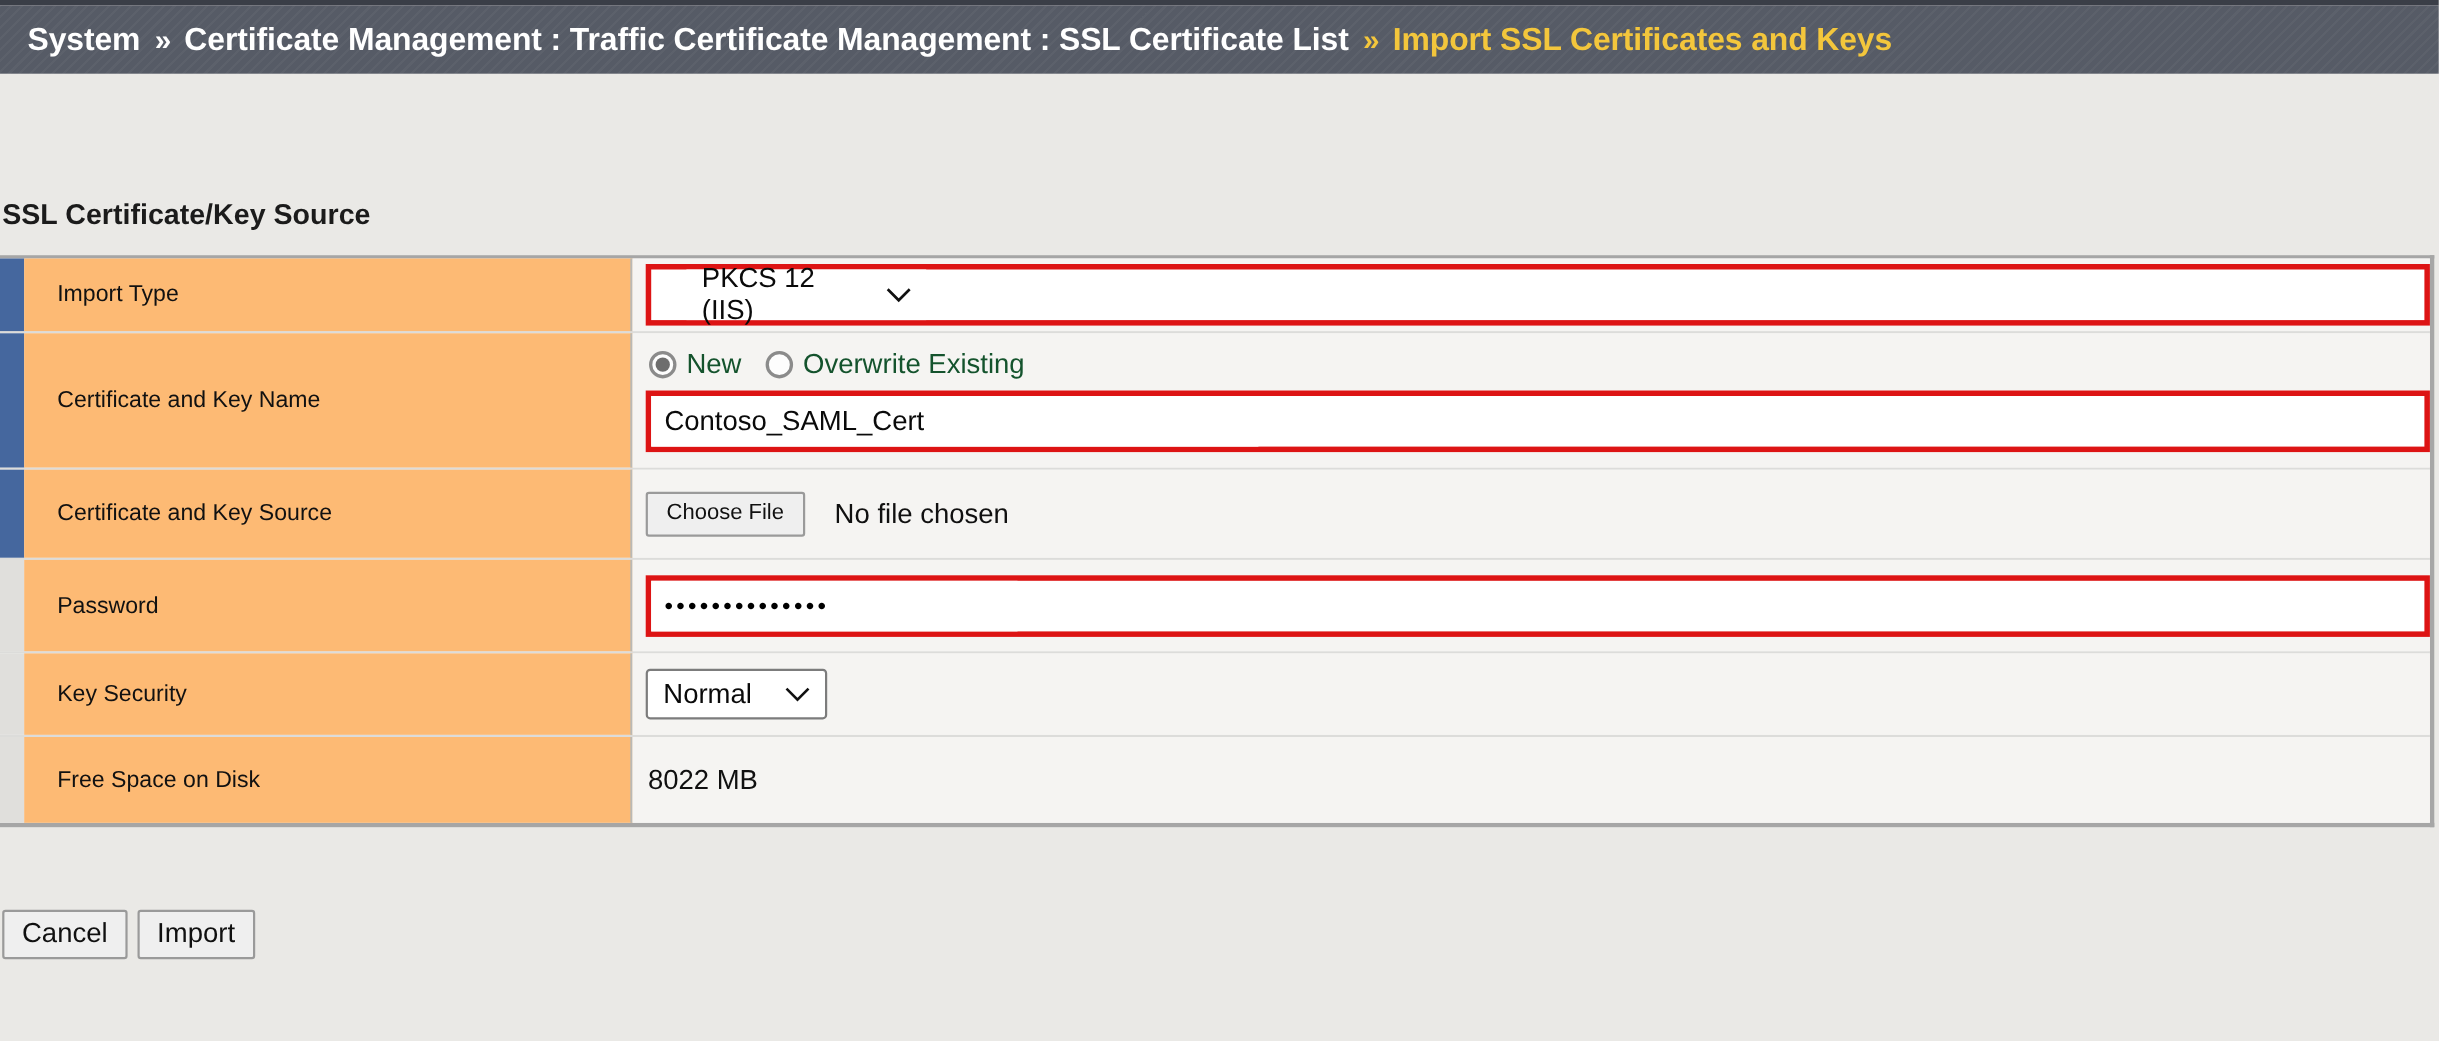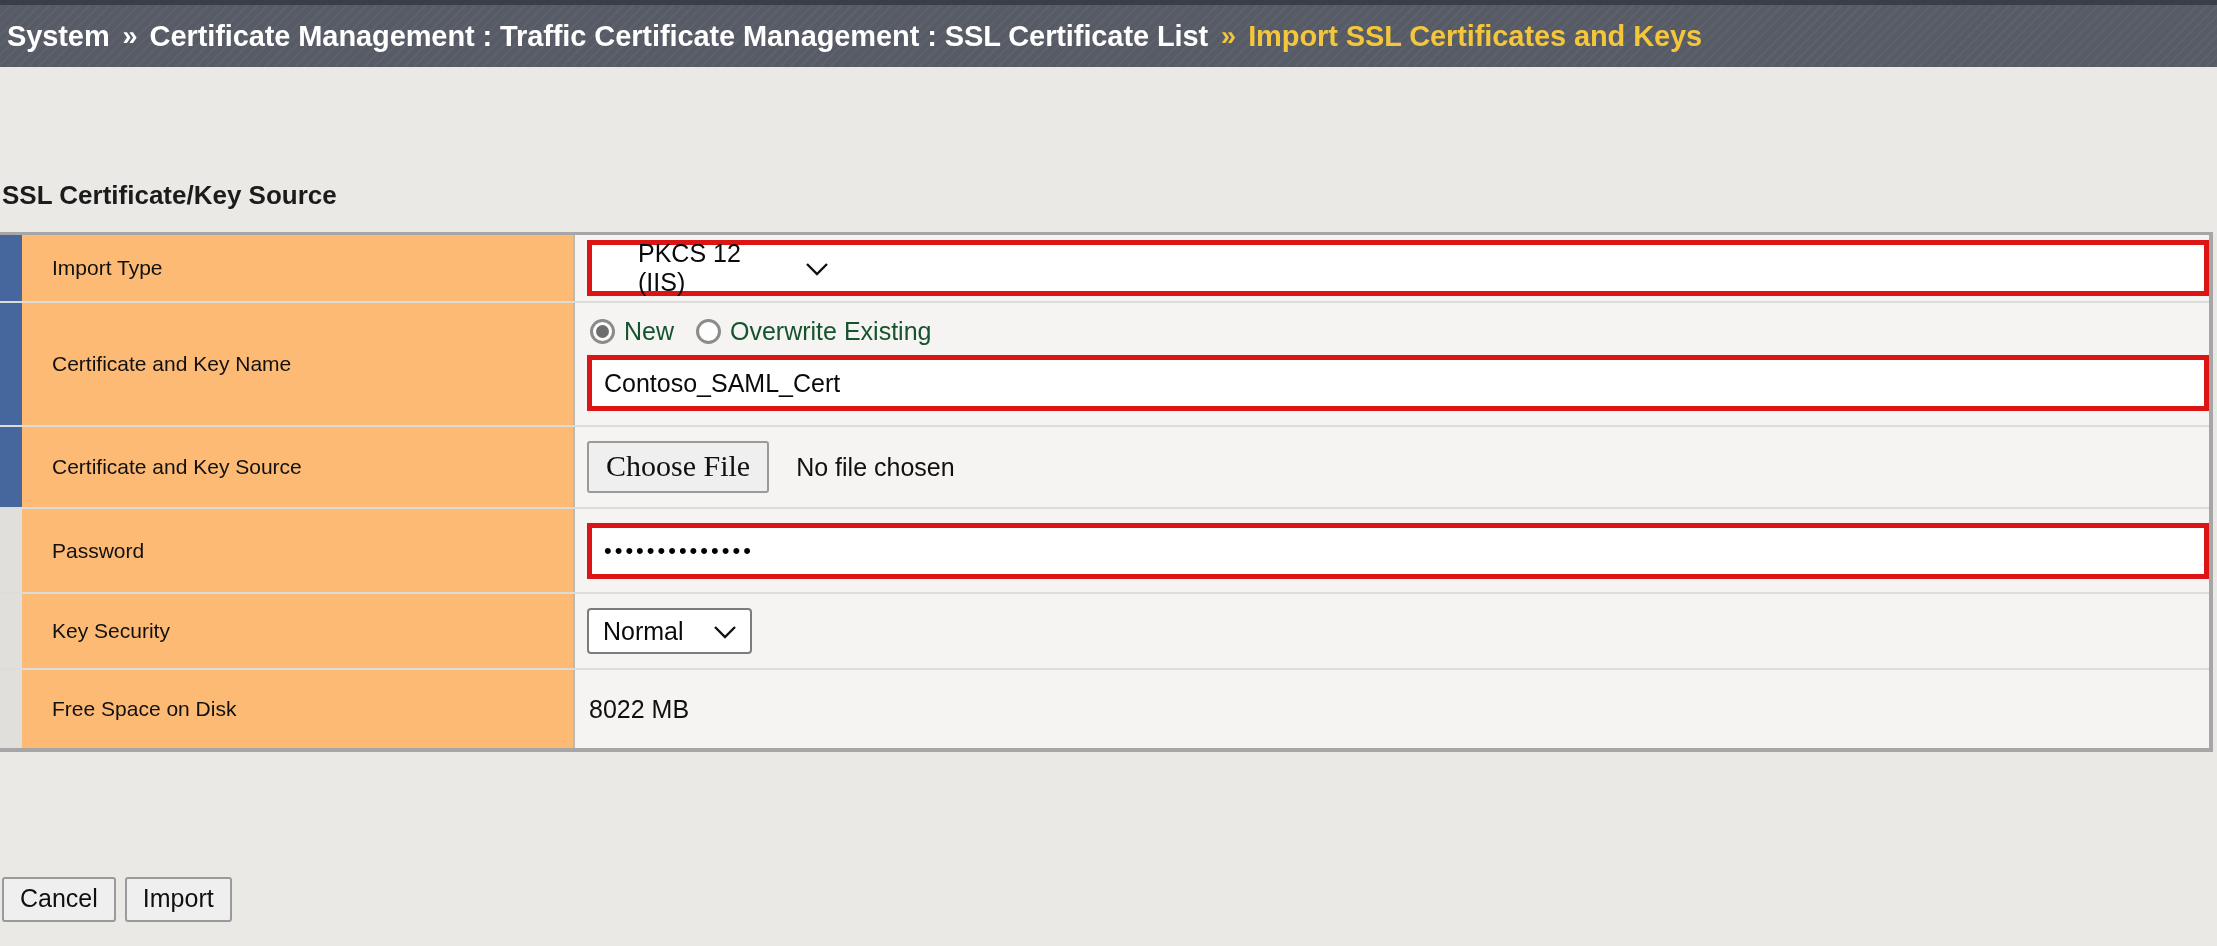--- a/index.html
+++ b/index.html
@@ -27,21 +27,21 @@
     height: 62px;
     background-color: #565b66;
     background-image: repeating-linear-gradient(
         -45deg,
         rgba(255,255,255,0.035) 0px,
         rgba(255,255,255,0.035) 2px,
         rgba(0,0,0,0.0) 2px,
         rgba(0,0,0,0.0) 7px);
     display: flex;
     align-items: center;
-    padding-left: 7px;
+    padding-left: 25px;
     white-space: nowrap;
   }
   .crumb-seg {
     color: #ffffff;
     font-size: 29px;
     font-weight: bold;
     letter-spacing: -0.1px;
   }
   .crumb-sep {
     color: #ffffff;
@@ -201,42 +201,42 @@
   }
 
   .file-row {
     display: flex;
     align-items: center;
   }
   .choose-file-btn {
     background: #efefef;
     border: 2px solid #9a9a9a;
     border-radius: 3px;
-    font-size: 30px;
+    font-size: 20px;
     color: #101010;
     padding: 6px 17px 8px 17px;
-    font-family: Liberation Serif, serif;
+    font-family: Liberation Sans, sans-serif;
   }
   .no-file-text {
     font-size: 25px;
     color: #101010;
     margin-left: 27px;
   }
 
   .free-space-text {
     font-size: 25px;
     color: #101010;
     padding-left: 2px;
   }
 
   
   .footer {
     position: absolute;
     left: 0;
-    top: 877px;
+    top: 827px;
     display: flex;
     gap: 9px;
     padding-left: 2px;
     justify-content: flex-end;
   }
   .btn {
     background: #efefef;
     border: 2px solid #9a9a9a;
     border-radius: 3px;
     font-size: 25px;

